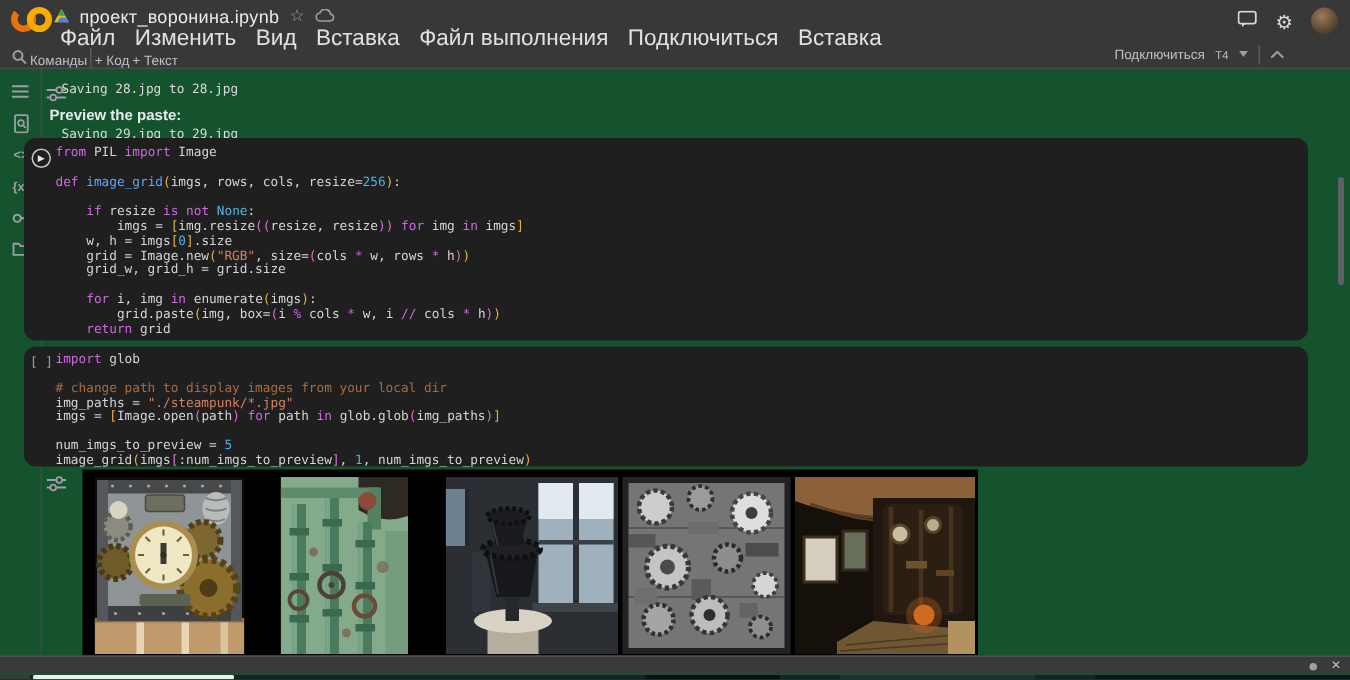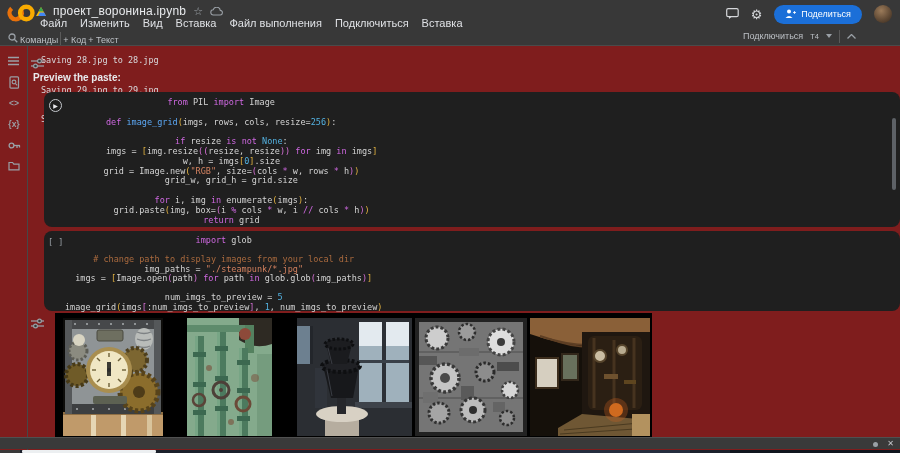--- a/index.html
+++ b/index.html
@@ -1,27 +1,27 @@
 <!DOCTYPE html>
 <html><head>
 <meta charset="utf-8">
 <style>
   html,body{margin:0;padding:0;background:#222;}
   *{box-sizing:border-box;}
-  .app{position:relative;width:900px;height:453px;background:#7f1d1d;overflow:hidden;
+  .app{position:relative;width:900px;height:453px;background:#14532d;overflow:hidden;
        font-family:"Liberation Sans",sans-serif;-webkit-font-smoothing:antialiased;}
 
   
   .topbar{position:absolute;left:0;top:0;width:900px;height:46px;background:#383838;z-index:6;
           border-bottom:1px solid #4a4a4a;}
   .logo{position:absolute;left:6px;top:3px;}
   .filerow{position:absolute;left:36px;top:3px;height:16px;display:flex;align-items:center;gap:7px;}
   .nbtitle{font-size:12px;color:#e8eaed;letter-spacing:.2px;}
   .star{color:#9aa0a6;font-size:11px;line-height:11px;}
-  .menus{position:absolute;left:40px;top:17px;display:flex;gap:13px;font-size:11px;color:#dfe1e5;}
+  .menus{position:absolute;left:40px;top:17px;display:flex;gap:13px;font-size:15px;color:#dfe1e5;}
   .menus span{cursor:default;}
   .right1{position:absolute;right:8px;top:3px;height:22px;display:flex;align-items:center;gap:12px;}
   .gear{color:#d5d7da;font-size:13px;line-height:13px;}
   .sharebtn{height:19px;background:#1b6fd8;border-radius:10px;display:flex;align-items:center;
             gap:5px;padding:0 11px;color:#fff;font-size:9px;}
   .avatar{width:18px;height:18px;border-radius:50%;
           background:radial-gradient(circle at 40% 32%,#9b7b5a,#5d4733 60%,#35291e);}
   .toolrow{position:absolute;left:0;top:27px;width:900px;height:18px;}
   .toolleft{position:absolute;left:8px;top:0;height:18px;display:flex;align-items:flex-end;gap:2px;
             font-size:9px;color:#bdc1c6;}
@@ -37,21 +37,21 @@
   .sbi{position:absolute;left:0;width:28px;height:18px;display:flex;align-items:center;justify-content:center;
        color:#9aa0a6;font-size:8.5px;font-weight:bold;}
 
   
   .outlines{position:absolute;left:41px;top:37px;font-family:"DejaVu Sans Mono",monospace;
             font-size:8.5px;line-height:9.7px;color:#d8dadd;white-space:pre;}
   .tune1{position:absolute;left:31px;top:55px;}
   .tune2{position:absolute;left:31px;top:315px;}
   .mdtext{position:absolute;left:33px;top:72px;font-size:10px;font-weight:bold;color:#e8eaed;}
 
-  .cell{position:absolute;left:44px;width:856px;background:#1f1f1f;border-radius:8px;text-align:center;}
+  .cell{position:absolute;left:16px;width:856px;background:#1f1f1f;border-radius:8px;}
   .cell1{top:92px;height:135px;}
   .cell2{top:231px;height:80px;}
   .runbtn{position:absolute;left:5px;top:7px;width:13px;height:13px;border:1px solid #c4c7cc;
           border-radius:50%;display:flex;align-items:center;justify-content:center;
           color:#e8eaed;font-size:6px;line-height:6px;}
   .prompt{position:absolute;left:4px;top:6px;font-family:"DejaVu Sans Mono",monospace;
           font-size:8.5px;color:#9aa0a6;}
   .codeblk{position:absolute;left:21px;font-family:"DejaVu Sans Mono",monospace;font-size:8.5px;
            white-space:pre;}
   .cell1 .codeblk{top:6px;}  .cell1 .code-line{height:9.8px;line-height:9.8px;}
@@ -114,30 +114,20 @@
       <span>Вставка</span>
     </div>
     <div class="right1">
       <span>
         <svg width="13" height="11" viewBox="0 0 13 11">
           <rect x="0.7" y="0.7" width="11.5" height="8" rx="1.5" fill="none" stroke="#d5d7da" stroke-width="1.2"></rect>
           <polygon points="3,8.5 3,11 6,8.5" fill="#d5d7da"></polygon>
         </svg>
       </span>
       <span class="gear">⚙</span>
-      <div class="sharebtn">
-        <span>
-          <svg width="11" height="9" viewBox="0 0 11 9">
-            <circle cx="4" cy="2.6" r="2" fill="#fff"></circle>
-            <path d="M0.5,9 q3.5,-4.2 7,0 z" fill="#fff"></path>
-            <path d="M8.2,3.5 h2.6 M9.5,2.2 v2.6" stroke="#fff" stroke-width="1.1"></path>
-          </svg>
-        </span>
-        <span>Поделиться</span>
-      </div>
       <div class="avatar"></div>
     </div>
 
     <div class="toolrow">
       <div class="toolleft">
         <span>
           <svg width="10" height="10" viewBox="0 0 10 10">
             <circle cx="4" cy="4" r="3" fill="none" stroke="#9aa0a6" stroke-width="1.3"></circle>
             <line x1="6.3" y1="6.3" x2="9.3" y2="9.3" stroke="#9aa0a6" stroke-width="1.3"></line>
           </svg>

